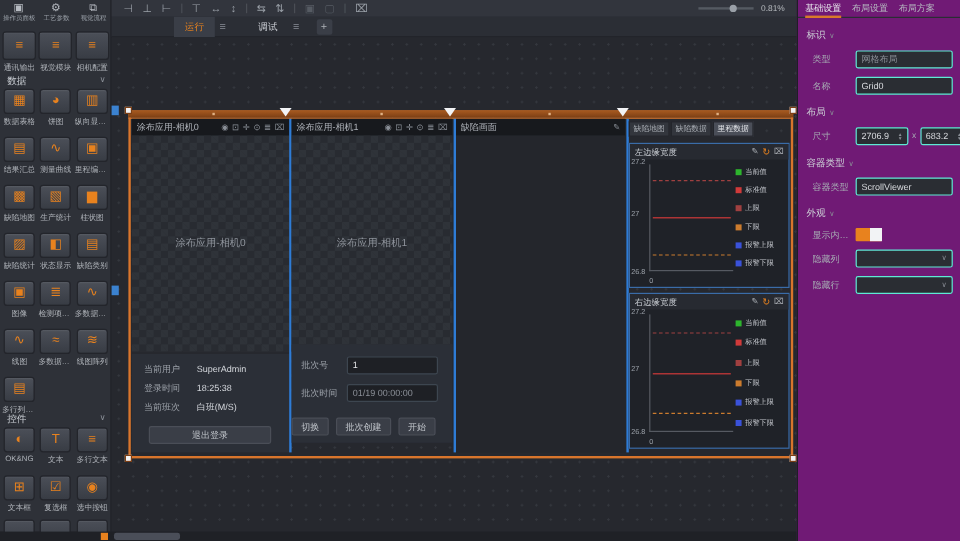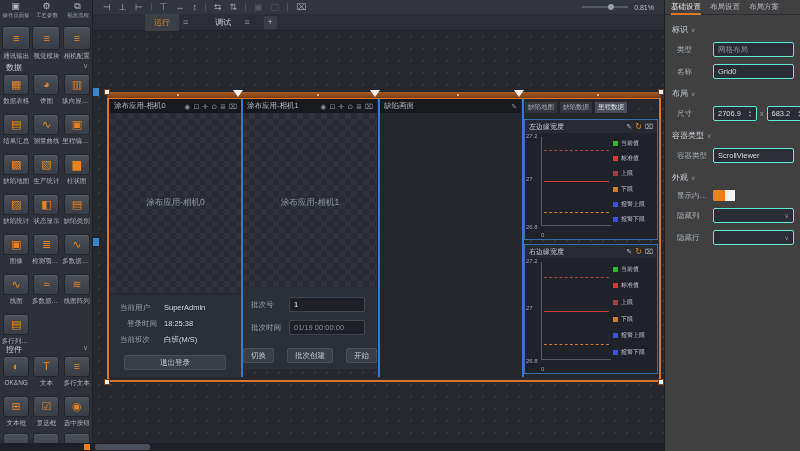--- a/index.html
+++ b/index.html
@@ -73,21 +73,21 @@
   .chead .cicons .rf{color:#e8821e;font-size:8px;}
   .plot-area{position:absolute;left:16px;top:17px;right:46px;bottom:13px;border-left:1px solid #565a62;border-bottom:1px solid #565a62;}
   .hline{position:absolute;left:2px;right:2px;}
   .ytick{position:absolute;font-size:6px;color:#9aa0a8;left:1px;width:13px;text-align:left;}
   .xtick{position:absolute;font-size:6px;color:#9aa0a8;}
   .legend{position:absolute;right:2px;top:16px;bottom:12px;width:42px;display:flex;flex-direction:column;justify-content:space-around;}
   .legend-item{display:flex;align-items:center;gap:3px;}
   .legend-item .sw{width:5px;height:5px;flex:none;}
   .legend-item .lt{font-size:6px;color:#c3c6cc;white-space:nowrap;}
   
-  .rp{left:664px;top:0;width:136px;height:451px;background:#404040;border-left:1px solid #1e2025;}
+  .rp{left:664px;top:0;width:136px;height:451px;background:#701a75;border-left:1px solid #1e2025;}
   .rp-tabs{display:flex;height:15px;align-items:center;padding-left:6px;gap:9px;border-bottom:1px solid #2a2d33;}
   .rp-tab{font-size:7.5px;color:#b6bac1;height:15px;line-height:14px;cursor:pointer;}
   .rp-tab.active{color:#e9eaee;border-bottom:2px solid #d97a2a;}
   .rp-sec{margin:9px 0 0 7px;font-size:8px;color:#ccd0d6;}
   .rp-sec .chev{font-size:6px;color:#8a8f97;margin-left:3px;}
   .rp-row{display:flex;align-items:center;margin:7px 6px 0 12px;}
   .rp-label{width:36px;font-size:7.5px;color:#a6abb3;flex:none;}
   .rp-field{flex:1;height:15px;background:#2a2d33;border:1px solid #5eead4;border-radius:2px;
             display:flex;align-items:center;padding:0 4px;font-size:7.5px;color:#d8dade;position:relative;}
   .rp-field.ro{color:#8a8e96;}
@@ -376,21 +376,21 @@
     </div>
 
     <div class="abs infopanel" style="left:17px;top:264px;width:131px;height:82px;">
       <div style="padding:8px 0 0 10px;">
 
       <div style="display:flex;margin-bottom:6px;">
           <span class="irow-label" style="width:44px;">当前用户</span>
           <span class="irow-value">SuperAdmin</span>
         </div>
           <div style="display:flex;margin-bottom:6px;">
-          <span class="irow-label" style="width:44px;text-align:center;">登录时间</span>
+          <span class="irow-label" style="width:44px;">登录时间</span>
           <span class="irow-value">18:25:38</span>
         </div>
           <div style="display:flex;margin-bottom:6px;">
           <span class="irow-label" style="width:44px;">当前班次</span>
           <span class="irow-value">白班(M/S)</span>
         </div>
         </div>
       <div class="btn" style="position:absolute;left:14px;bottom:7px;width:102px;height:15px;">退出登录</div>
     </div>
 
@@ -413,21 +413,21 @@
 
     <div class="abs infopanel" style="left:150px;top:256px;width:134px;height:82px;">
       <div style="display:flex;align-items:center;margin:10px 0 0 8px;">
         <span class="irow-label" style="width:38px;">批次号</span>
         <div class="dinput" style="width:76px;height:15px;">1</div>
       </div>
       <div style="display:flex;align-items:center;margin:8px 0 0 8px;">
         <span class="irow-label" style="width:38px;">批次时间</span>
         <div class="dinput gray" style="width:76px;height:15px;">01/19 00:00:00</div>
       </div>
-      <div style="position:absolute;left:0;bottom:6px;width:134px;display:flex;justify-content:space-between;gap:6px;">
+      <div style="position:absolute;left:0;bottom:6px;width:122px;display:flex;justify-content:flex-start;gap:6px;">
 
       <div class="btn" style="height:15px;padding:0 7px;">切换</div>
           <div class="btn" style="height:15px;padding:0 7px;">批次创建</div>
           <div class="btn" style="height:15px;padding:0 7px;">开始</div>
         </div>
     </div>
 
     <div class="abs splitter" style="left:285px;top:68px;width:2px;height:278px;"></div>
 
     <div class="abs phead" style="left:287px;top:68px;width:141px;height:14px;">

